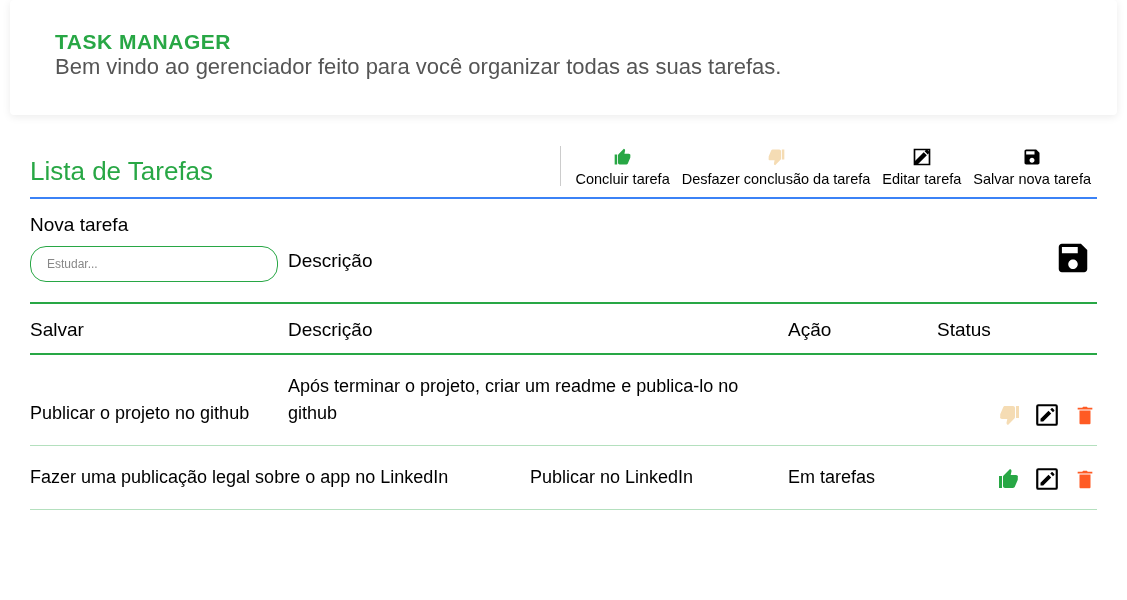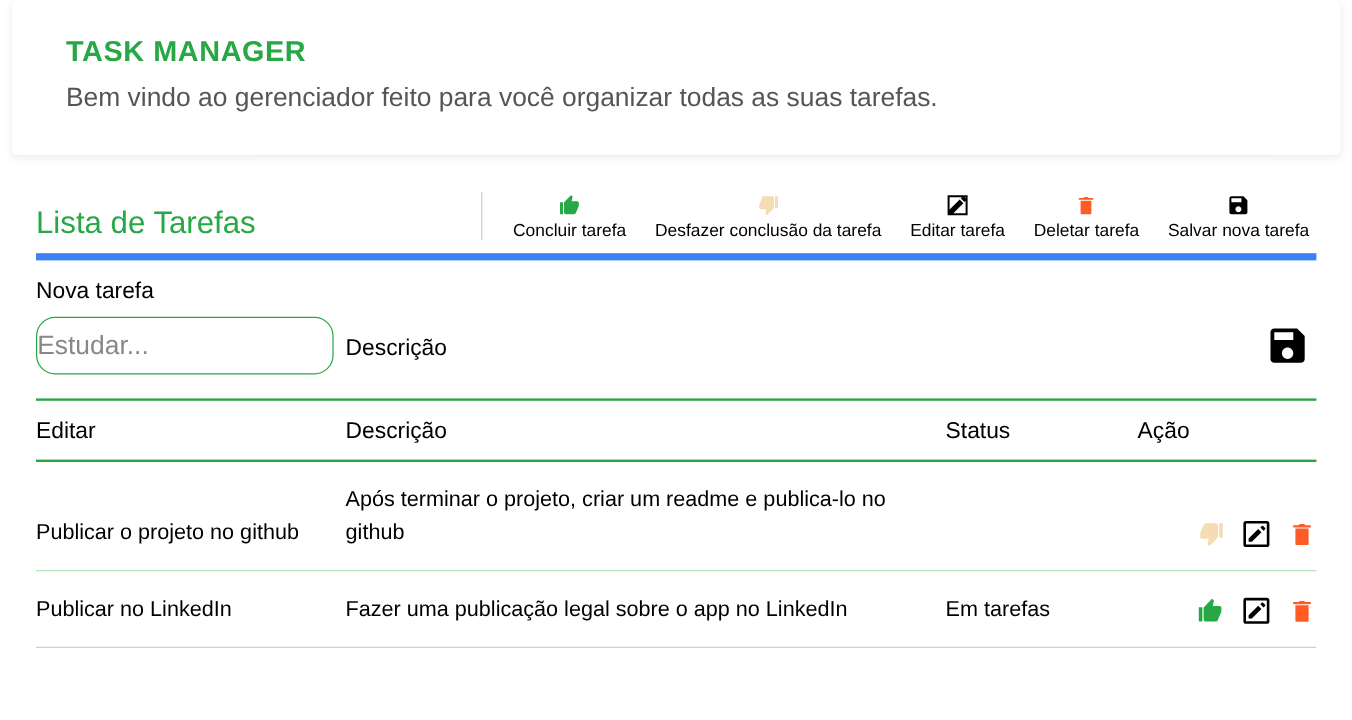--- a/index.html
+++ b/index.html
@@ -22,50 +22,50 @@
     }
     .header-card {
       background: #fff;
       border-radius: 4px;
       box-shadow: 0 2px 8px rgba(0,0,0,0.08);
       padding: 30px 45px 35px 45px;
       margin: 0 10px 30px 10px;
     }
     .header-title {
       color: #28a745;
-      font-size: 24px;
+      font-size: 21px;
       font-weight: 600;
       letter-spacing: 0.5px;
-      margin-bottom: 10px;
+      margin-bottom: 0;
     }
     .header-subtitle {
       color: #555;
       font-size: 22px;
       font-weight: 400;
     }
     .content {
       padding: 0 30px;
     }
     .list-header-row {
       display: flex;
       justify-content: space-between;
       align-items: flex-end;
-      border-bottom: 6px solid #3b82f6;
+      border-bottom: 2px solid #3b82f6;
       padding-bottom: 10px;
       margin-bottom: 15px;
     }
     .list-title {
       color: #28a745;
       font-size: 26px;
       font-weight: 400;
     }
     .legend {
       display: flex;
       align-items: flex-end;
-      gap: 12px;
+      gap: 0;
     }
     .legend-divider {
       width: 1px;
       height: 40px;
       background: #ccc;
       margin-right: 8px;
       margin-left: 8px;
       align-self: center;
     }
     .legend-item {
@@ -99,22 +99,22 @@
     .form-field.small { width: 248px; }
     .form-field.large { flex: 1; }
     .form-label {
       font-size: 19px;
       color: #000;
       margin-bottom: 10px;
     }
     .form-input {
       border: 1.5px solid #28a745;
       border-radius: 16px;
-      padding: 10px 0;
-      font-size: 22px;
+      padding: 10px 16px;
+      font-size: 12px;
       color: #555;
       outline: none;
       font-family: inherit;
     }
     .form-input::placeholder {
       color: #888;
     }
     .save-btn {
       display: flex;
       align-items: center;
@@ -203,28 +203,20 @@
           <span class="icon">
             <svg width="20" height="20" viewBox="0 0 24 24" fill="#000">
                 <path d="M3 17.25V21h3.75L17.81 9.94l-3.75-3.75L3 17.25zM20.71 7.04c.39-.39.39-1.02 0-1.41l-2.34-2.34a.996.996 0 00-1.41 0l-1.83 1.83 3.75 3.75 1.83-1.83z"></path>
                 <path d="M3 3h18v18H3z" fill="none" stroke="#000" stroke-width="2"></path>
               </svg>
           </span>
           <span>Editar tarefa</span>
         </div>
         <div class="legend-item">
           <span class="icon">
-            <svg width="18" height="20" viewBox="0 0 24 24" fill="#ff5b24">
-                <path d="M6 7h12v14c0 .6-.4 1-1 1H7c-.6 0-1-.4-1-1V7zm-2-3h5l1-1h4l1 1h5v2H4V4z"></path>
-              </svg>
-          </span>
-          <span>Deletar tarefa</span>
-        </div>
-        <div class="legend-item">
-          <span class="icon">
             <svg width="20" height="20" viewBox="0 0 24 24" fill="#000">
                 <path d="M17 3H5c-1.1 0-2 .9-2 2v14c0 1.1.9 2 2 2h14c1.1 0 2-.9 2-2V7l-4-4zm-5 16c-1.66 0-3-1.34-3-3s1.34-3 3-3 3 1.34 3 3-1.34 3-3 3zm3-10H5V5h10v4z"></path>
                 <circle cx="12" cy="16" r="2.2" fill="#fff"></circle>
               </svg>
           </span>
           <span>Salvar nova tarefa</span>
         </div>
       </div>
     </div>
 
@@ -241,24 +233,24 @@
           <svg width="38" height="38" viewBox="0 0 24 24" fill="#000">
               <path d="M17 3H5c-1.1 0-2 .9-2 2v14c0 1.1.9 2 2 2h14c1.1 0 2-.9 2-2V7l-4-4zm-5 16c-1.66 0-3-1.34-3-3s1.34-3 3-3 3 1.34 3 3-1.34 3-3 3zm3-10H5V5h10v4z"></path>
               <circle cx="12" cy="16" r="2.2" fill="#fff"></circle>
             </svg>
         </span>
       </div>
     </div>
 
     <div class="table">
       <div class="table-head">
-        <div class="th col-task">Editar</div>
+        <div class="th col-task">Salvar</div>
         <div class="th col-desc">Descrição</div>
+        <div class="th col-action">Ação</div>
         <div class="th col-status">Status</div>
-        <div class="th col-action">Ação</div>
       </div>
 
       <div id="rows-container">
           <div class="table-row">
             <div class="td col-task">Publicar o projeto no github</div>
             <div class="td col-desc">Após terminar o projeto, criar um readme e publica-lo no github</div>
             <div class="td col-action actions">
               <span class="action-icon">
                 <span>
                   <svg width="24" height="24" viewBox="0 0 24 24" fill="#f5dcb4">
@@ -277,22 +269,22 @@
               <span class="action-icon">
                 <span>
                   <svg width="22" height="24" viewBox="0 0 24 24" fill="#ff5b24">
                     <path d="M6 7h12v14c0 .6-.4 1-1 1H7c-.6 0-1-.4-1-1V7zm-2-3h5l1-1h4l1 1h5v2H4V4z"></path>
                   </svg>
                 </span>
               </span>
             </div>
           </div>
           <div class="table-row">
+            <div class="td col-desc">Fazer uma publicação legal sobre o app no LinkedIn</div>
             <div class="td col-task">Publicar no LinkedIn</div>
-            <div class="td col-desc">Fazer uma publicação legal sobre o app no LinkedIn</div>
             <div class="td col-status">Em tarefas</div>
             <div class="td col-action actions">
               <span class="action-icon">
                 <span>
                   <svg width="24" height="24" viewBox="0 0 24 24" fill="#28a745">
                     <path d="M2 21h3V9H2v12zm19-11c0-1.1-.9-2-2-2h-5.3l.8-3.8v-.3c0-.4-.2-.8-.4-1.1L13 2 6.6 8.6C6.2 8.9 6 9.4 6 10v9c0 1.1.9 2 2 2h8c.8 0 1.5-.5 1.8-1.2l2.9-6.8c.1-.2.1-.5.1-.7V10z"></path>
                   </svg>
                 </span>
               </span>
               <span class="action-icon">

